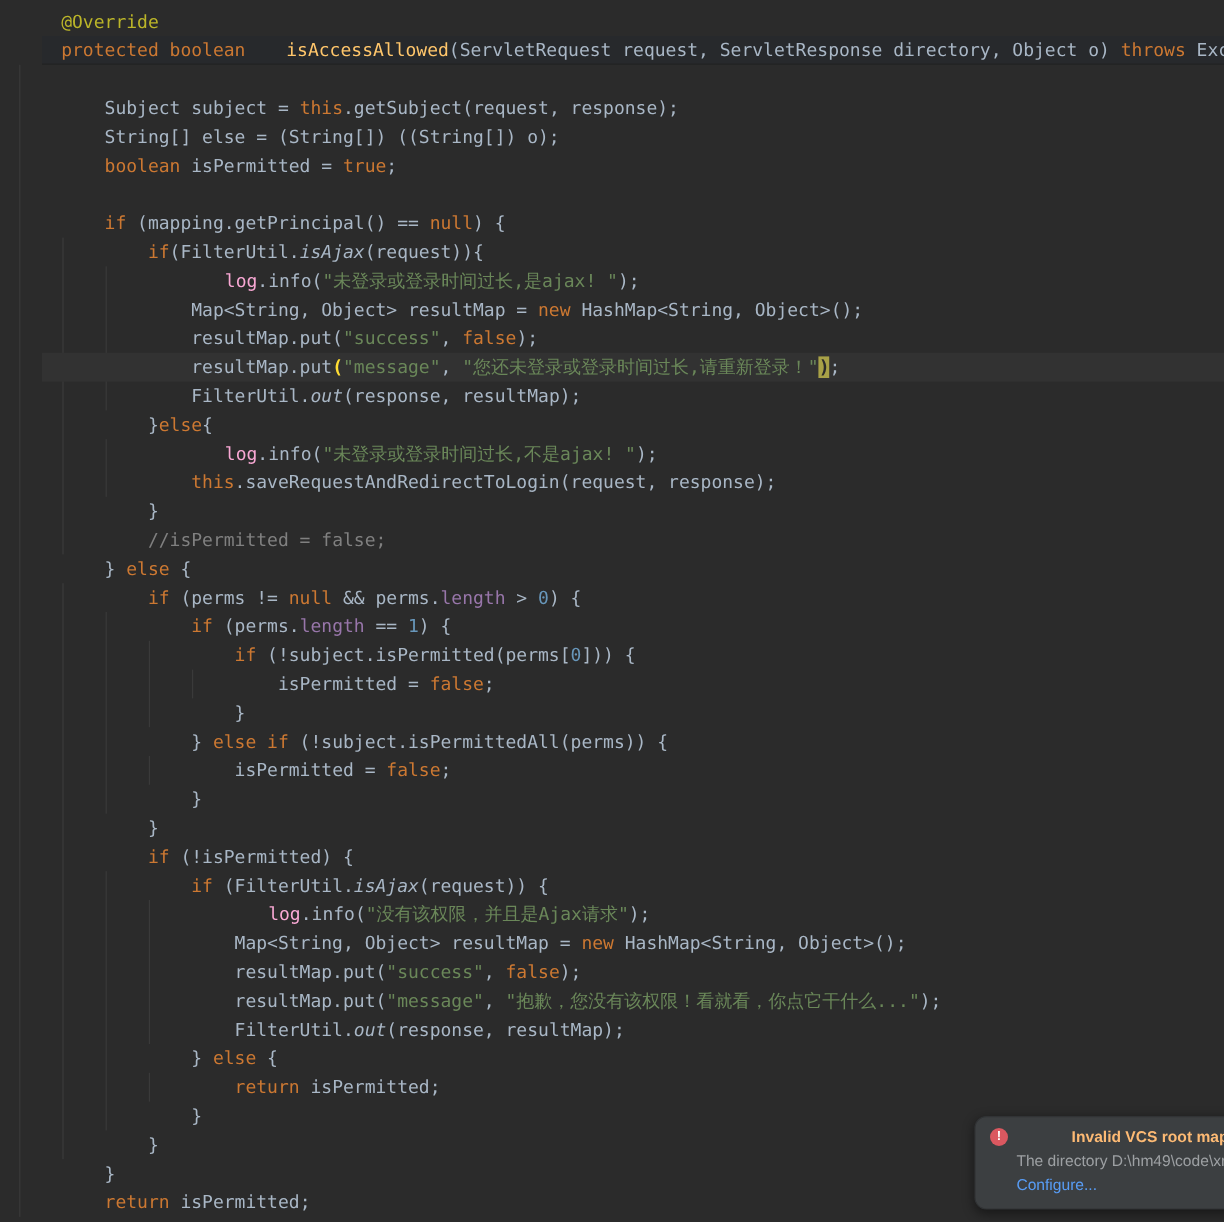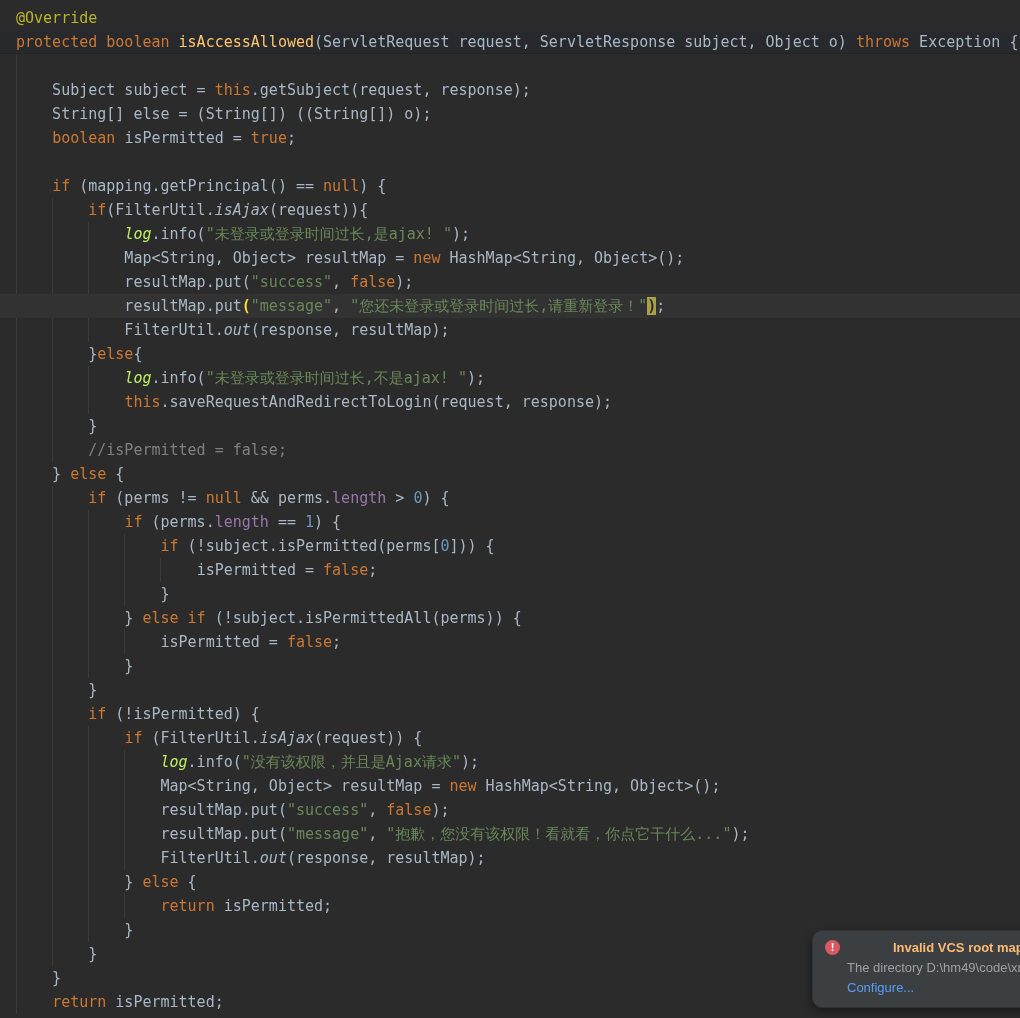--- a/index.html
+++ b/index.html
@@ -1,37 +1,37 @@
 <!DOCTYPE html>
 <html><head>
 <meta charset="utf-8">
 <style>
   html,body{margin:0;padding:0;}
   body{
     width:1020px;height:1018px;overflow:hidden;position:relative;
     background:#2b2b2b;
     font-family:"DejaVu Sans Mono","DejaVu Sans",monospace;
   }
-  .editor{position:absolute;inset:0;}
+  .editor{position:absolute;inset:0;padding-left:35px;}
   #code{position:relative;padding-top:6px;}
   .line{
     height:24px;line-height:24px;white-space:pre;
     padding-left:16px;font-size:15px;color:#a9b7c6;
   }
   .line.current{background:#323232;}
   .line.sig{background:#27292c;box-shadow:inset 0 -1px 0 #232323;}
   
   .k{color:#cc7832;}
   .ann{color:#bbb529;}
-  .fn{color:#ffc66b;}
+  .fn{color:#ffc66b;margin-left:25px;}
   .s{color:#6a8759;}
   .num{color:#6897bb;}
   .cm{color:#808080;margin-top:44px;}
   .fld{color:#9876aa;}
-  .sfld{color:#bef264;font-style:italic;}
+  .sfld{color:#f9a8d4;margin-left:28px;}
   .sm{font-style:italic;}
   .u{text-underline-offset:3px;text-decoration-thickness:1px;}
   .bo{color:#ffdd33;font-weight:bold;}
   .bc{background:#a8a147;color:#2b2b2b;font-weight:bold;}
   
   #guides{position:absolute;inset:0;pointer-events:none;}
   .guide{position:absolute;width:1px;background:#3a3a3a;}
   
   .notification{
     position:absolute;left:812px;top:930px;width:280px;height:78px;
@@ -63,21 +63,21 @@
       <div class="guide" style="left: 88.24px; top: 510px; height: 168px;"></div>
       <div class="guide" style="left: 88.24px; top: 726px; height: 216px;"></div>
       <div class="guide" style="left: 124.36px; top: 534px; height: 72px;"></div>
       <div class="guide" style="left: 124.36px; top: 630px; height: 24px;"></div>
       <div class="guide" style="left: 124.36px; top: 750px; height: 120px;"></div>
       <div class="guide" style="left: 124.36px; top: 894px; height: 24px;"></div>
       <div class="guide" style="left: 160.48px; top: 558px; height: 24px;"></div>
     </div>
   <div id="code">
       <div class="line"><span class="ann">@Override</span></div>
-      <div class="line sig"><span class="k">protected</span><span class="p"> </span><span class="k">boolean</span><span class="p"> </span><span class="fn">isAccessAllowed</span><span class="p">(ServletRequest request, ServletResponse subject, Object o) </span><span class="k">throws</span><span class="p"> Exception {</span></div>
+      <div class="line sig"><span class="k">protected</span><span class="p"> </span><span class="k">boolean</span><span class="p"> </span><span class="fn">isAccessAllowed</span><span class="p">(ServletRequest request, ServletResponse directory, Object o) </span><span class="k">throws</span><span class="p"> Exception {</span></div>
       <div class="line"><span class="p"></span></div>
       <div class="line"><span class="p">    Subject subject = </span><span class="k">this</span><span class="p">.getSubject(request, response);</span></div>
       <div class="line"><span class="p">    String[] else = (String[]) ((String[]) o);</span></div>
       <div class="line"><span class="p">    </span><span class="k">boolean</span><span class="p"> </span><span class="u">isPermitted</span><span class="p"> = </span><span class="k">true</span><span class="p">;</span></div>
       <div class="line"><span class="p"></span></div>
       <div class="line"><span class="p">    </span><span class="k">if</span><span class="p"> (mapping.getPrincipal() == </span><span class="k">null</span><span class="p">) {</span></div>
       <div class="line"><span class="p">        </span><span class="k">if</span><span class="p">(FilterUtil.</span><span class="sm">isAjax</span><span class="p">(request)){</span></div>
       <div class="line"><span class="p">            </span><span class="sfld">log</span><span class="p">.info(</span><span class="s">"未登录或登录时间过长,是ajax! "</span><span class="p">);</span></div>
       <div class="line"><span class="p">            Map&lt;String, Object&gt; resultMap = </span><span class="k">new</span><span class="p"> HashMap&lt;String, Object&gt;();</span></div>
       <div class="line"><span class="p">            resultMap.put(</span><span class="s">"success"</span><span class="p">, </span><span class="k">false</span><span class="p">);</span></div>

